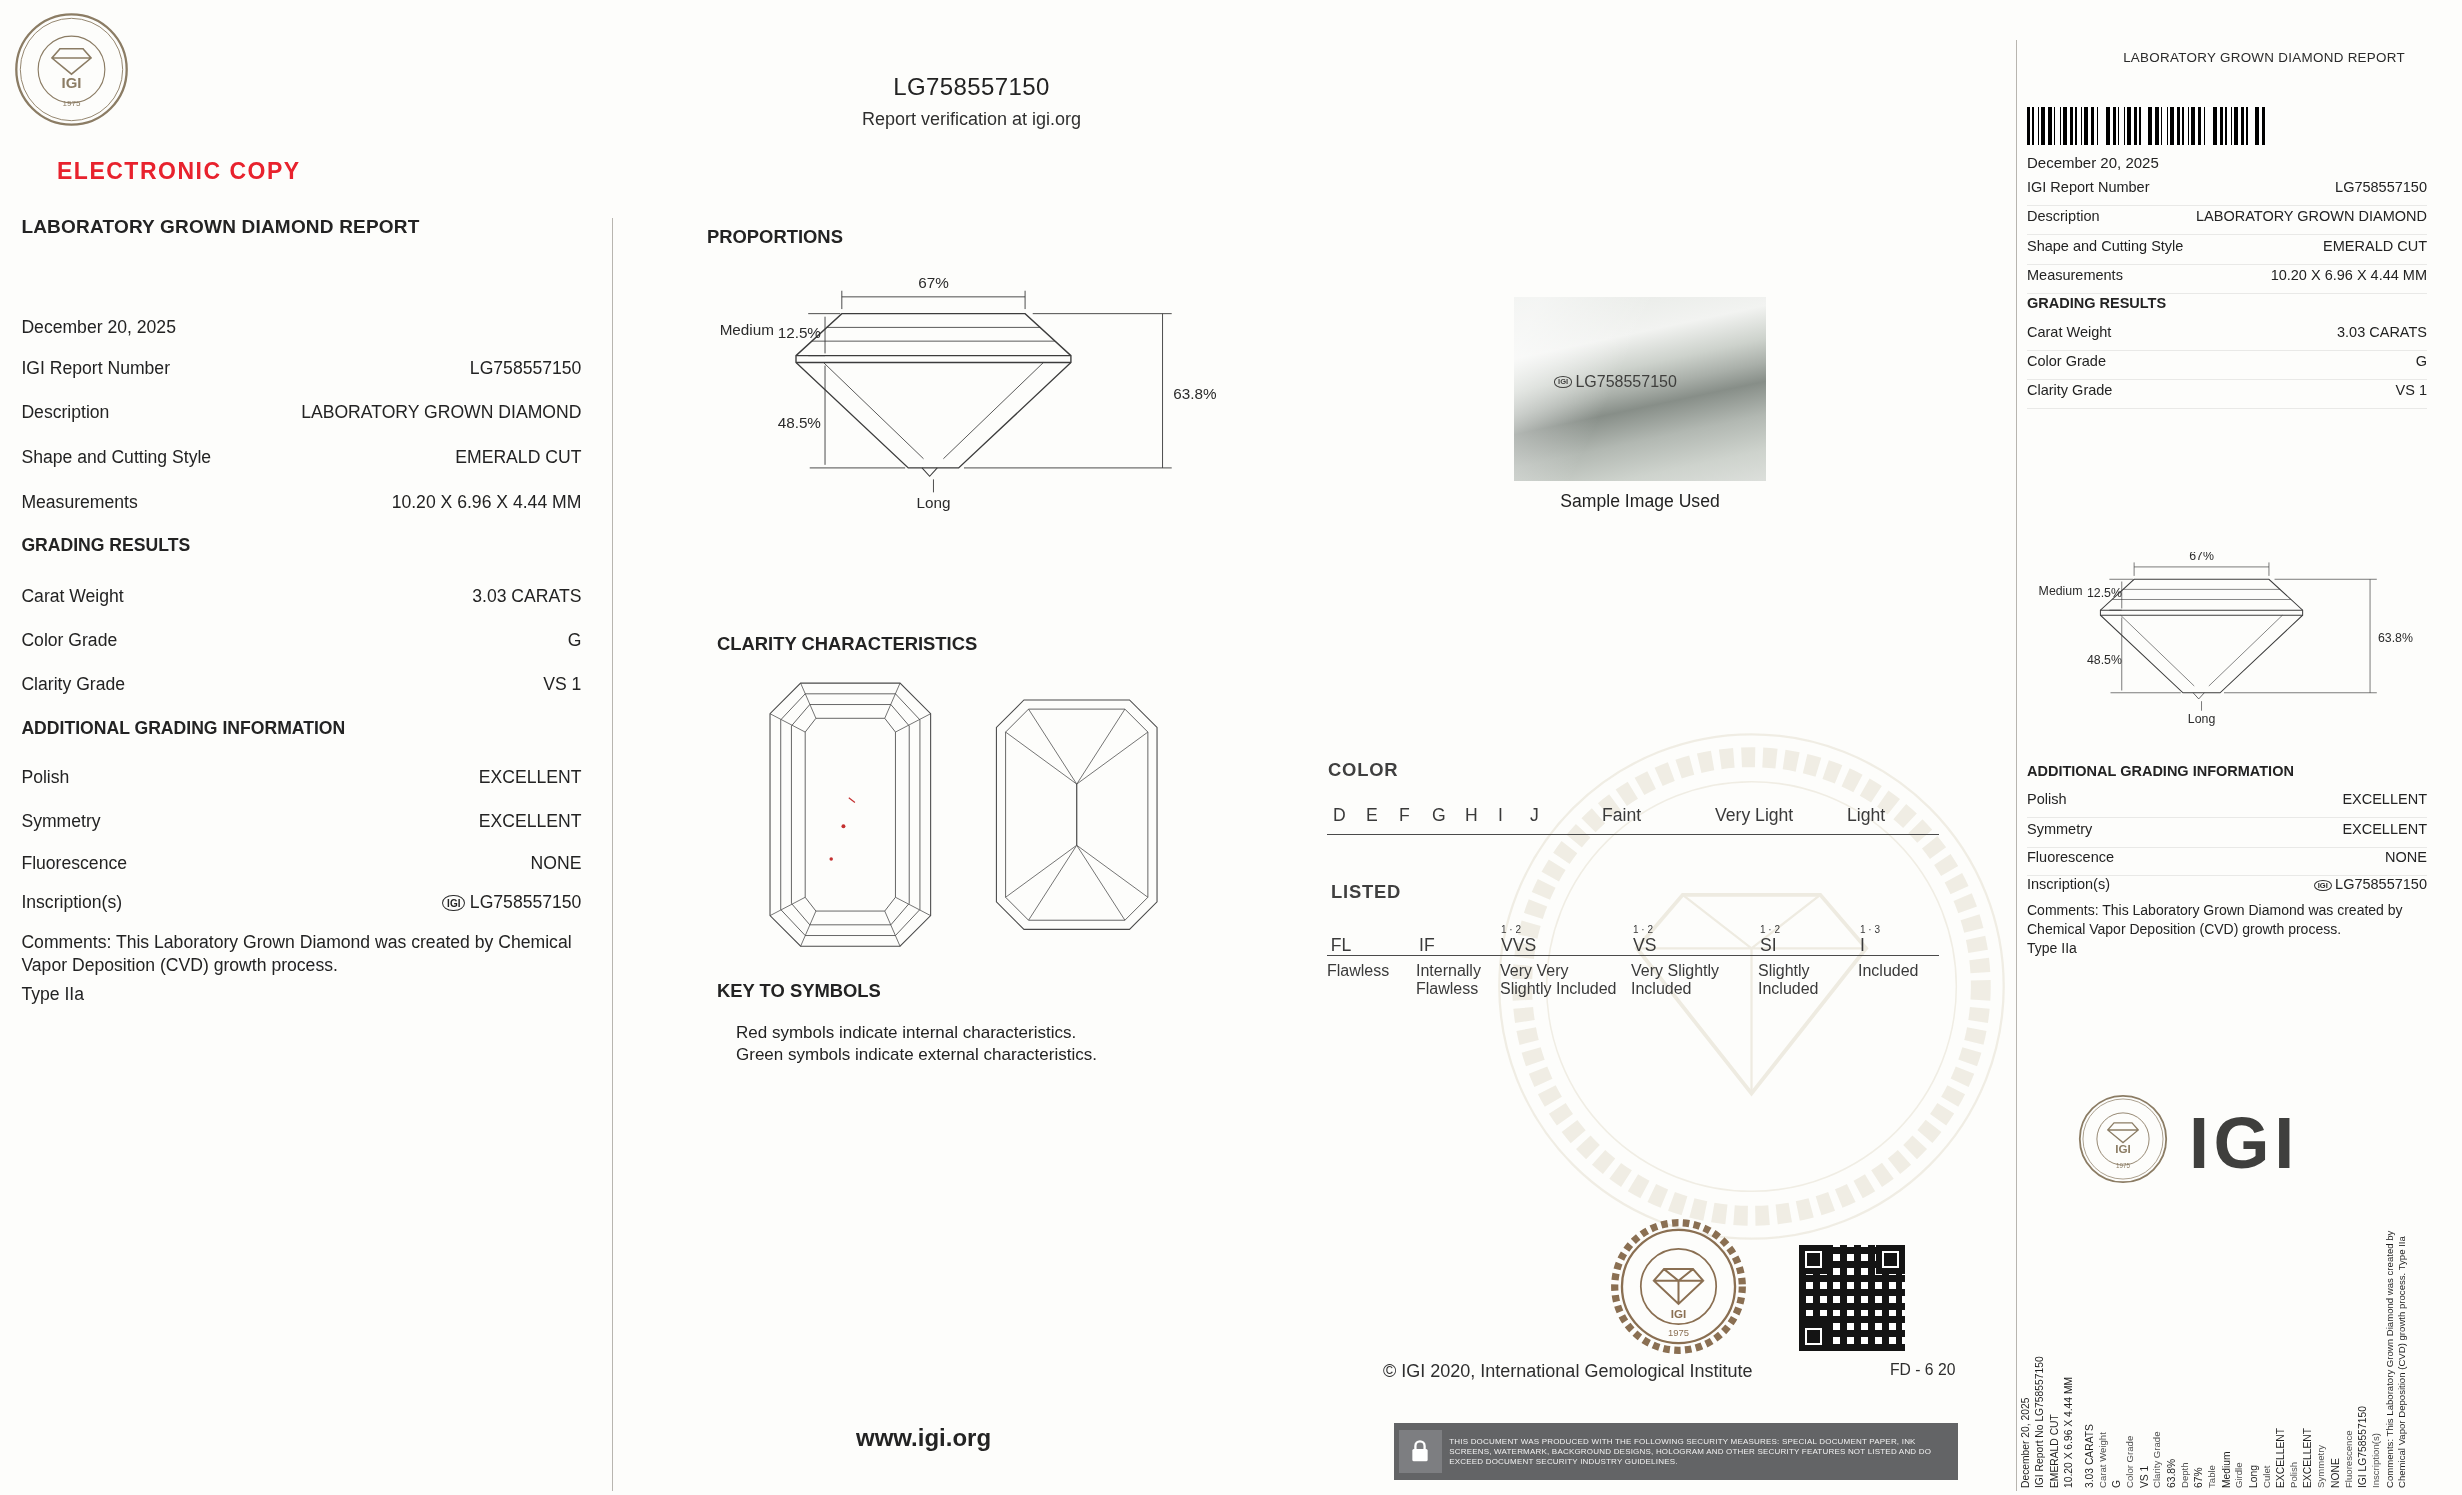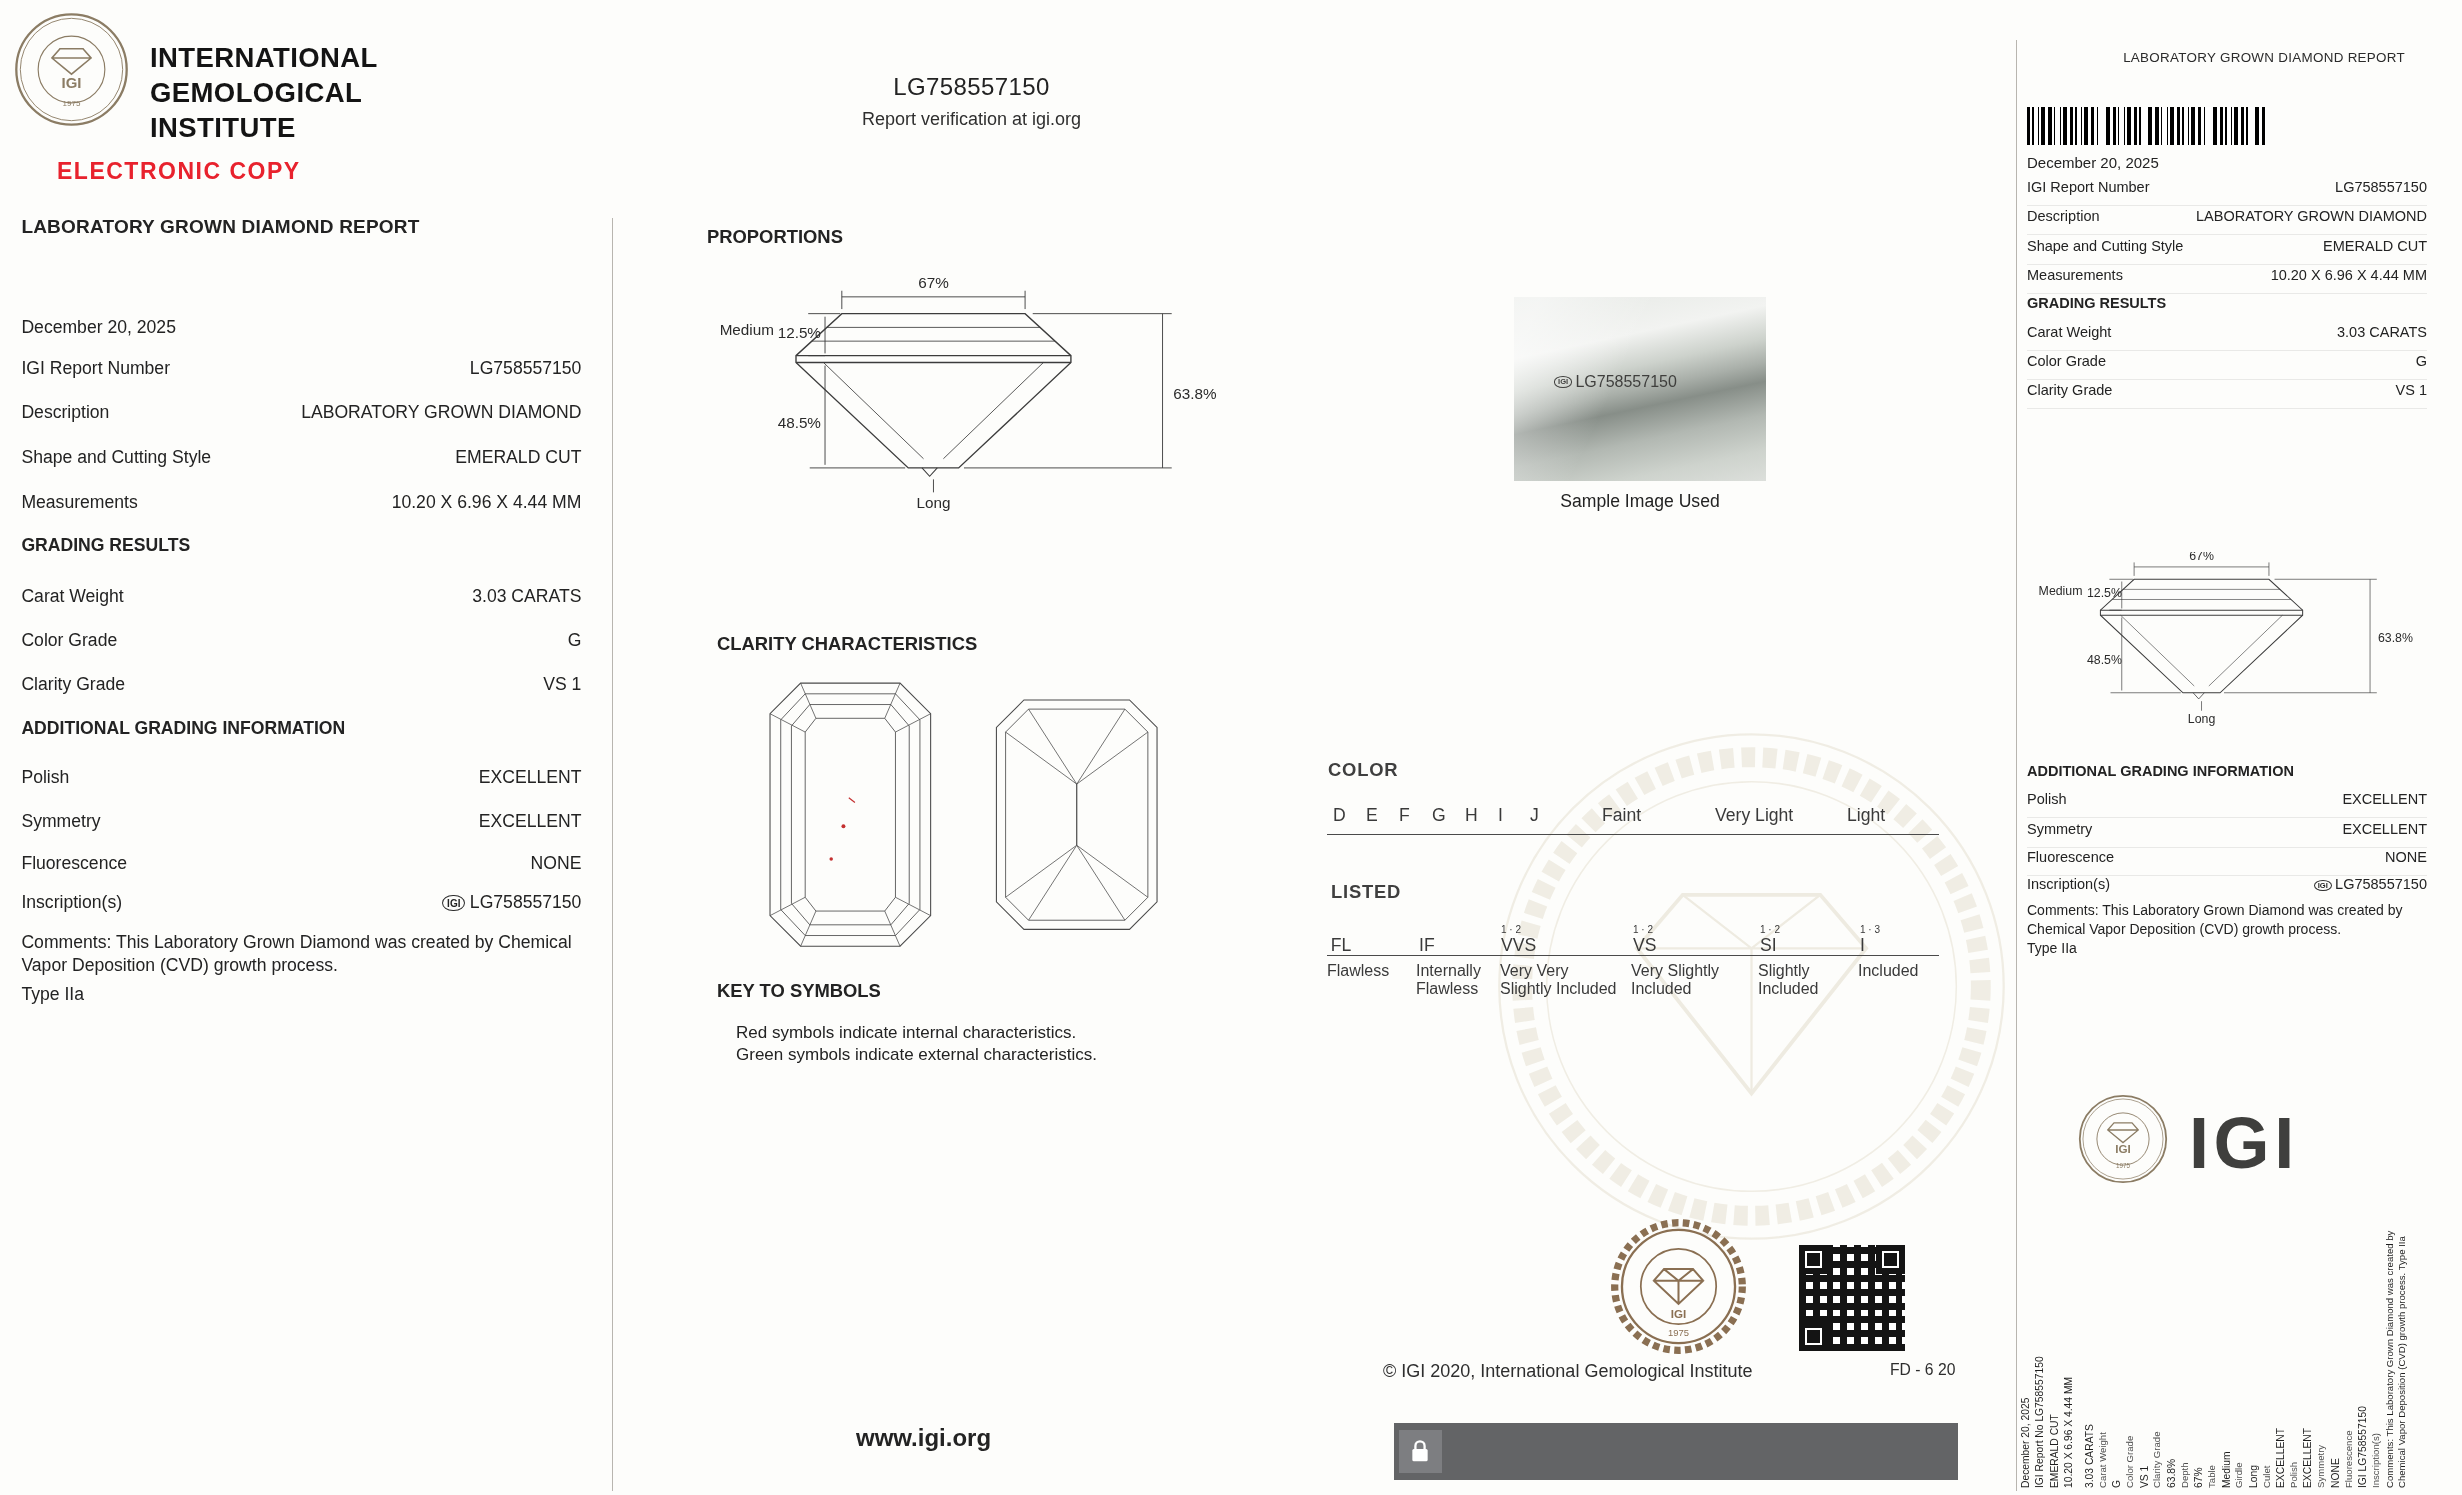--- a/index.html
+++ b/index.html
@@ -60,25 +60,20 @@
 
   <svg class="abs" style="left:13.8px;top:12.2px;" width="115" height="115" viewBox="0 0 100 100" fill="none">
     <circle cx="50" cy="50" r="48" stroke="#8b7c64" stroke-width="2"></circle>
     <circle cx="50" cy="50" r="44.5" stroke="#8b7c64" stroke-width="0.8"></circle>
     <circle cx="50" cy="50" r="29" stroke="#8b7c64" stroke-width="1"></circle>
     <path d="M40,32 L60,32 L67,40 L50,54 L33,40 Z M40,32 L33,40 M60,32 L67,40 M33,40 L67,40" stroke="#8b7c64" stroke-width="1.4"></path>
     <text x="50" y="66" text-anchor="middle" font-size="13" font-weight="bold" fill="#8b7c64">IGI</text>
     <text x="50" y="82" text-anchor="middle" font-size="7" fill="#8b7c64">1975</text>
   </svg>
 
-  <div class="abs" style="left:150px;top:40px;font-size:27.5px;font-weight:bold;line-height:35px;letter-spacing:0.4px;color:#141414;">
-    <div>INTERNATIONAL</div>
-    <div>GEMOLOGICAL</div>
-    <div>INSTITUTE</div>
-  </div>
 
   <div class="abs" style="left:57px;top:158px;font-size:23px;font-weight:bold;letter-spacing:1.5px;color:#e8222d;text-align:right;">ELECTRONIC COPY</div>
 
   <div class="abs" style="left:21.4px;top:216px;font-size:19px;font-weight:bold;letter-spacing:0.2px;">LABORATORY GROWN DIAMOND REPORT</div>
 
   <div class="abs" style="left:21.4px;top:317px;font-size:17.6px;">December 20, 2025</div>
 
   <div class="lrow" style="top:358px;">
     <span class="lbl">IGI Report Number</span>
     <span class="val">LG758557150</span>
@@ -255,20 +250,21 @@
   <div class="abs" style="left:1383px;top:1361px;font-size:18px;color:#2e2e2e;">© IGI 2020, International Gemological Institute</div>
   <div class="abs" style="left:1890px;top:1361px;font-size:15.7px;color:#2e2e2e;">FD - 6 20</div>
 
   <div class="secbar">
     <div class="lockbox">
       <svg width="20" height="24.5" viewBox="0 0 26 32" fill="none">
         <rect x="3" y="13" width="20" height="16" rx="2" fill="#ffffff"></rect>
         <path d="M7,13 V9 a6,6 0 0 1 12,0 V13" stroke="#ffffff" stroke-width="3"></path>
       </svg>
     </div>
+    <div class="sectext">THIS DOCUMENT WAS PRODUCED WITH THE FOLLOWING SECURITY MEASURES: SPECIAL DOCUMENT PAPER, INK SCREENS, WATERMARK, BACKGROUND DESIGNS, HOLOGRAM AND OTHER SECURITY FEATURES NOT LISTED AND DO EXCEED DOCUMENT SECURITY INDUSTRY GUIDELINES.</div>
   </div>
 
   <div class="abs" style="left:2049px;top:50px;width:356px;text-align:right;font-size:13.4px;letter-spacing:0.3px;color:#2b2b2b;">LABORATORY GROWN DIAMOND REPORT</div>
 
   <div class="barcode"></div>
 
   <div class="abs" style="left:2027px;top:154px;font-size:15px;">December 20, 2025</div>
 
   <div class="srow" style="top:179px;">
     <span>IGI Report Number</span>

